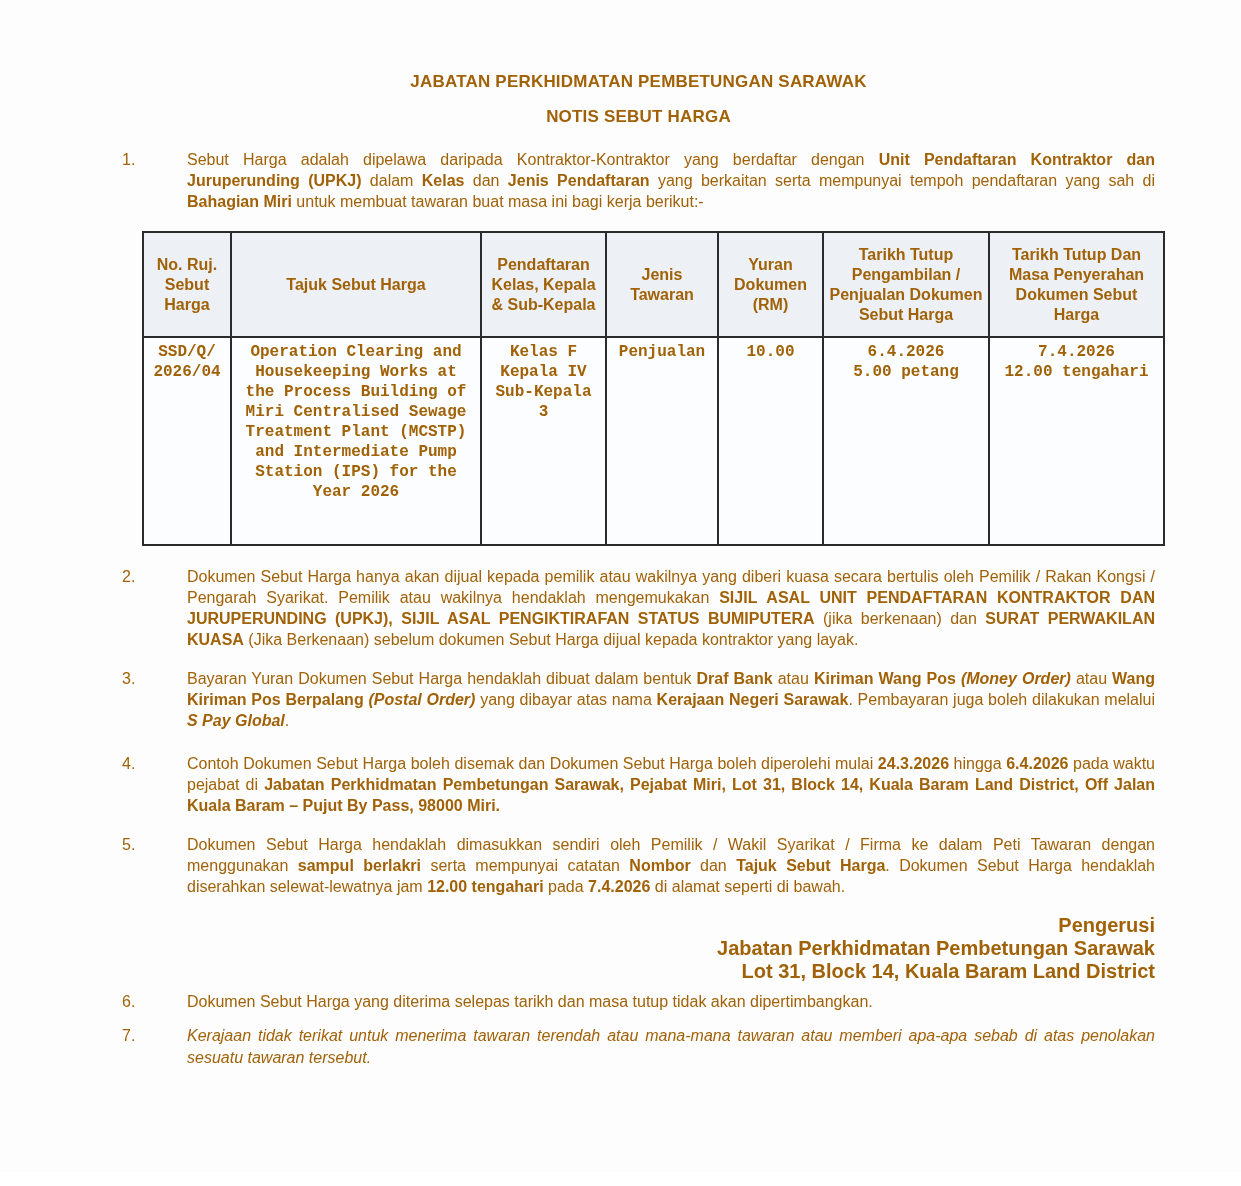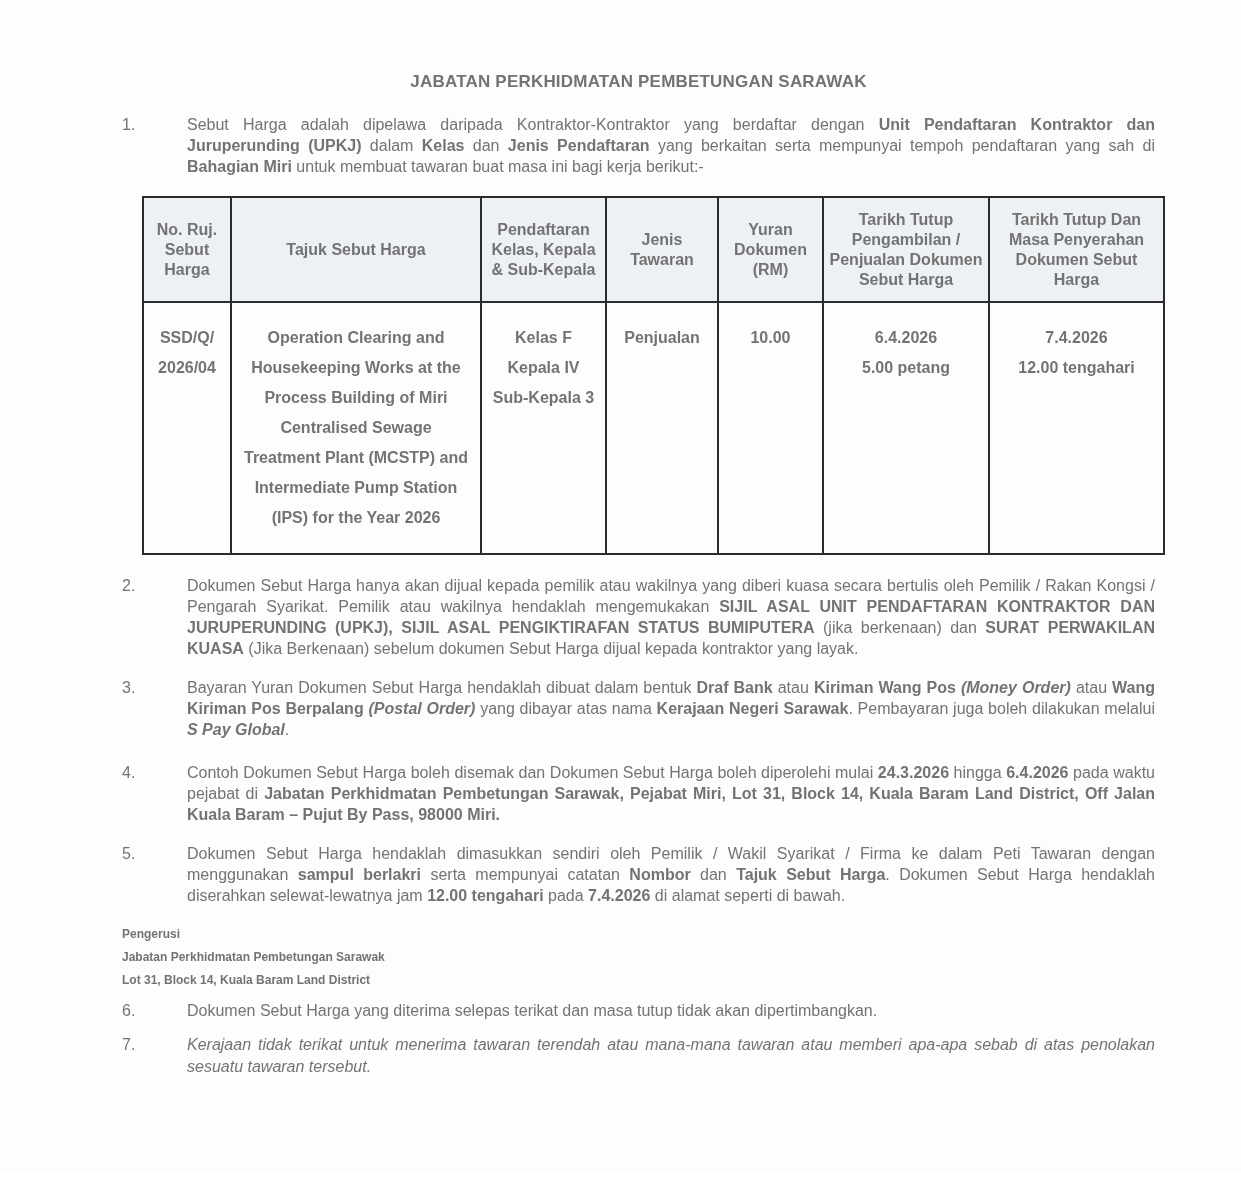--- a/index.html
+++ b/index.html
@@ -2,21 +2,21 @@
 <html><head>
 <meta charset="utf-8">
 <style>
   html,body{margin:0;padding:0;background:#ffffff;}
   .page{
     position:relative;
     width:1241px;height:1172px;
     background:#fdfdfe;
     overflow:hidden;
     font-family:"Liberation Sans","DejaVu Sans",sans-serif;
-    color:#737373;
+    color:#a16207;
     box-sizing:border-box;
   }
   .content{
     position:absolute;inset:0;
     padding:72px 86px 0 122px;
     box-sizing:border-box;
   }
   .doc-title{
     text-align:center;font-weight:bold;font-size:17px;letter-spacing:.2px;
     line-height:20px;
@@ -56,40 +56,42 @@
   }
   table.tender th{
     background:#edf0f4;
     vertical-align:middle;
     line-height:20px;
     padding:6px 4px;
     height:105px;
   }
   table.tender td{
     vertical-align:top;
-    line-height:30px;
-    padding:20px 8px;
+    line-height:20px;
+    padding:4px 8px;
     height:208px;
     white-space:pre-line;
+    font-family:Liberation Mono, monospace;
   }
   .addr{
     margin-top:17px;
-    text-align:left;
+    text-align:right;
     font-weight:bold;
-    font-size:12px;
+    font-size:20px;
     line-height:23px;
   }
 </style>
 </head>
 <body>
 
 <div class="page">
   <div class="content">
 
     <div class="doc-title">JABATAN PERKHIDMATAN PEMBETUNGAN SARAWAK</div>
+    <div class="doc-subtitle">NOTIS SEBUT HARGA</div>
 
     <div class="clause c1">
       <span class="num">1.</span>
       <div class="body"><span>Sebut Harga adalah dipelawa daripada Kontraktor-Kontraktor yang berdaftar dengan </span><span class="b">Unit Pendaftaran Kontraktor dan Juruperunding (UPKJ)</span><span> dalam </span><span class="b">Kelas</span><span> dan </span><span class="b">Jenis Pendaftaran</span><span> yang berkaitan serta mempunyai tempoh pendaftaran yang sah di </span><span class="b">Bahagian Miri</span><span> untuk membuat tawaran buat masa ini bagi kerja berikut:-</span></div>
     </div>
 
     <table class="tender">
       <colgroup>
         <col style="width:88px">
           <col style="width:250px">
@@ -149,21 +151,21 @@
     </div>
 
     <div class="addr">
       <div>Pengerusi</div>
       <div>Jabatan Perkhidmatan Pembetungan Sarawak</div>
       <div>Lot 31, Block 14, Kuala Baram Land District</div>
     </div>
 
     <div class="clause c6">
       <span class="num">6.</span>
-      <div class="body"><span>Dokumen Sebut Harga yang diterima selepas terikat dan masa tutup tidak akan dipertimbangkan.</span></div>
+      <div class="body"><span>Dokumen Sebut Harga yang diterima selepas tarikh dan masa tutup tidak akan dipertimbangkan.</span></div>
     </div>
 
     <div class="clause c7">
       <span class="num">7.</span>
       <div class="body"><span>Kerajaan tidak terikat untuk menerima tawaran terendah atau mana-mana tawaran atau memberi apa-apa sebab di atas penolakan sesuatu tawaran tersebut.</span></div>
     </div>
 
   </div>
 </div>
 

